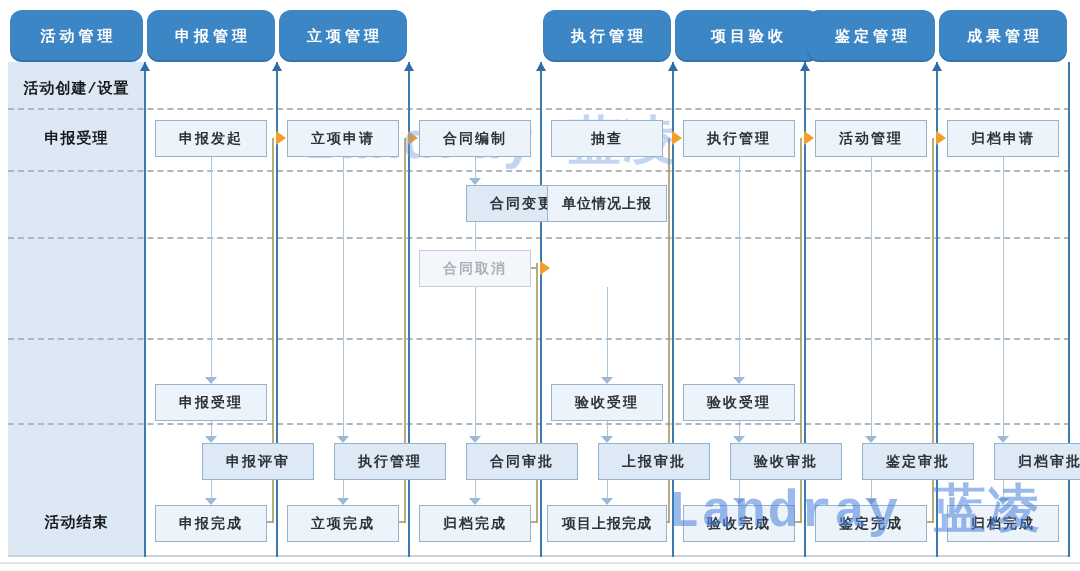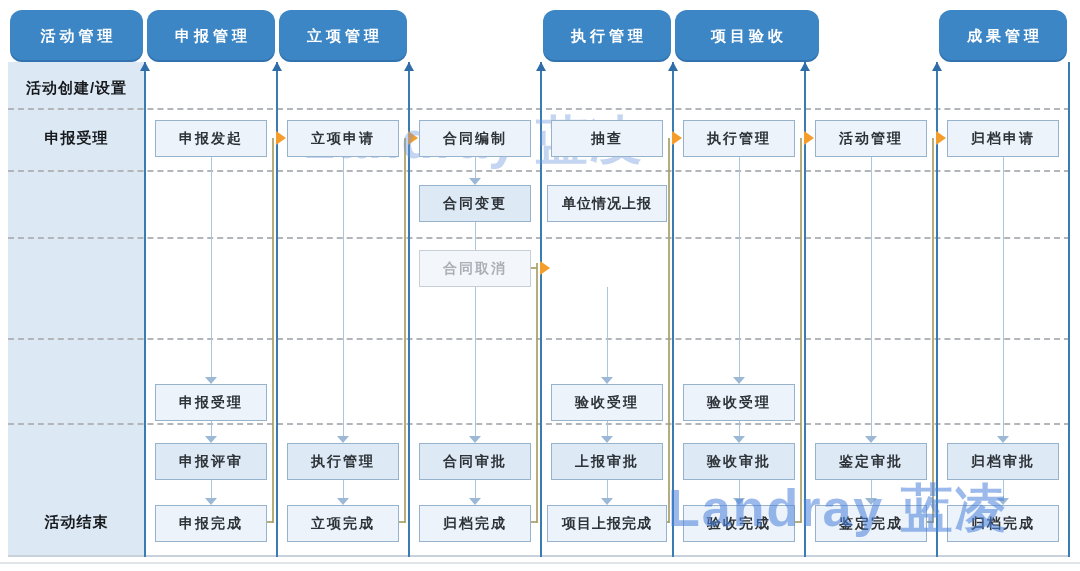--- a/index.html
+++ b/index.html
@@ -1,18 +1,18 @@
 <!DOCTYPE html>
 <html><head>
 <meta charset="utf-8">
 <style>
   html,body{margin:0;padding:0;background:#fff;}
   #canvas{
     position:relative;width:1080px;height:571px;background:#fff;overflow:hidden;
-    font-family:Liberation Sans, sans-serif;
+    font-family:Liberation Mono, monospace;
   }
   .hdr{
     position:absolute;top:10px;height:52px;background:#3c86c5;border-radius:12px;
     color:#fff;font-weight:bold;font-size:15px;letter-spacing:4px;padding-left:4px;
     display:flex;align-items:center;justify-content:center;box-sizing:border-box;
     box-shadow:inset 0 -2px 0 rgba(20,60,110,0.25);
   }
   .lane-bg{position:absolute;left:8px;top:62px;width:137px;height:495px;background:#dce9f5;}
   .lane-label{
     position:absolute;left:10px;width:133px;height:30px;display:flex;align-items:center;
@@ -27,21 +27,21 @@
     border-right:6px solid transparent;border-top:7px solid #9bb9d6;}
   .olive-v{position:absolute;width:2px;background:#a89f66;opacity:.85;}
   .olive-h{position:absolute;height:2px;background:#a89f66;opacity:.85;}
   .arrow-right{position:absolute;width:0;height:0;border-top:7px solid transparent;
     border-bottom:7px solid transparent;border-left:10px solid #f49d2a;}
   .box{
     position:absolute;height:37px;width:112px;background:#ecf3fa;border:1px solid #97b2cb;
     box-sizing:border-box;display:flex;align-items:center;justify-content:center;
     font-size:14px;font-weight:bold;color:#2e3338;letter-spacing:2px;white-space:nowrap;
   }
-  .box.alt{background:#dde9f5;}
+  .box.alt{background:#dde9f5;margin-left:47px;}
   .box.wide{width:120px;letter-spacing:1px;}
   .box.disabled{background:#f3f7fb;border-color:#c6cfd8;color:#aab0b6;}
   .baseline{position:absolute;left:8px;top:555px;width:1062px;height:2px;background:#c9d2da;}
   .pageline{position:absolute;left:0;top:562px;width:1080px;height:2px;background:#e2e5e8;}
   .wm{
     position:absolute;font-weight:bold;font-size:52px;letter-spacing:2px;white-space:nowrap;
     color:#4a82dc;pointer-events:none;
   }
   .wm.top{left:303px;top:106px;opacity:.40;color:#6d97dd;}
   .wm.bottom{left:668px;top:474px;opacity:.55;}
@@ -58,20 +58,21 @@
   <div class="dash" style="top:338px"></div>
   <div class="dash" style="top:423px"></div>
   <div class="baseline"></div>
   <div class="pageline"></div>
 
   <div class="hdr" style="left:10px;width:133px">活动管理</div>
   <div class="hdr" style="left:147px;width:128px">申报管理</div>
   <div class="hdr" style="left:279px;width:128px">立项管理</div>
   <div class="hdr" style="left:543px;width:128px">执行管理</div>
   <div class="hdr" style="left:675px;width:144px">项目验收</div>
+  <div class="hdr" style="left:807px;width:128px">鉴定管理</div>
   <div class="hdr" style="left:939px;width:128px">成果管理</div>
 
   <div class="lane-label" style="top:73px">活动创建/设置</div>
   <div class="lane-label" style="top:123px">申报受理</div>
   <div class="lane-label" style="top:507px">活动结束</div>
 
   <div class="vline" style="left:144px"></div>
   <div class="vline" style="left:276px"></div>
   <div class="vline" style="left:408px"></div>
   <div class="vline" style="left:540px"></div>

